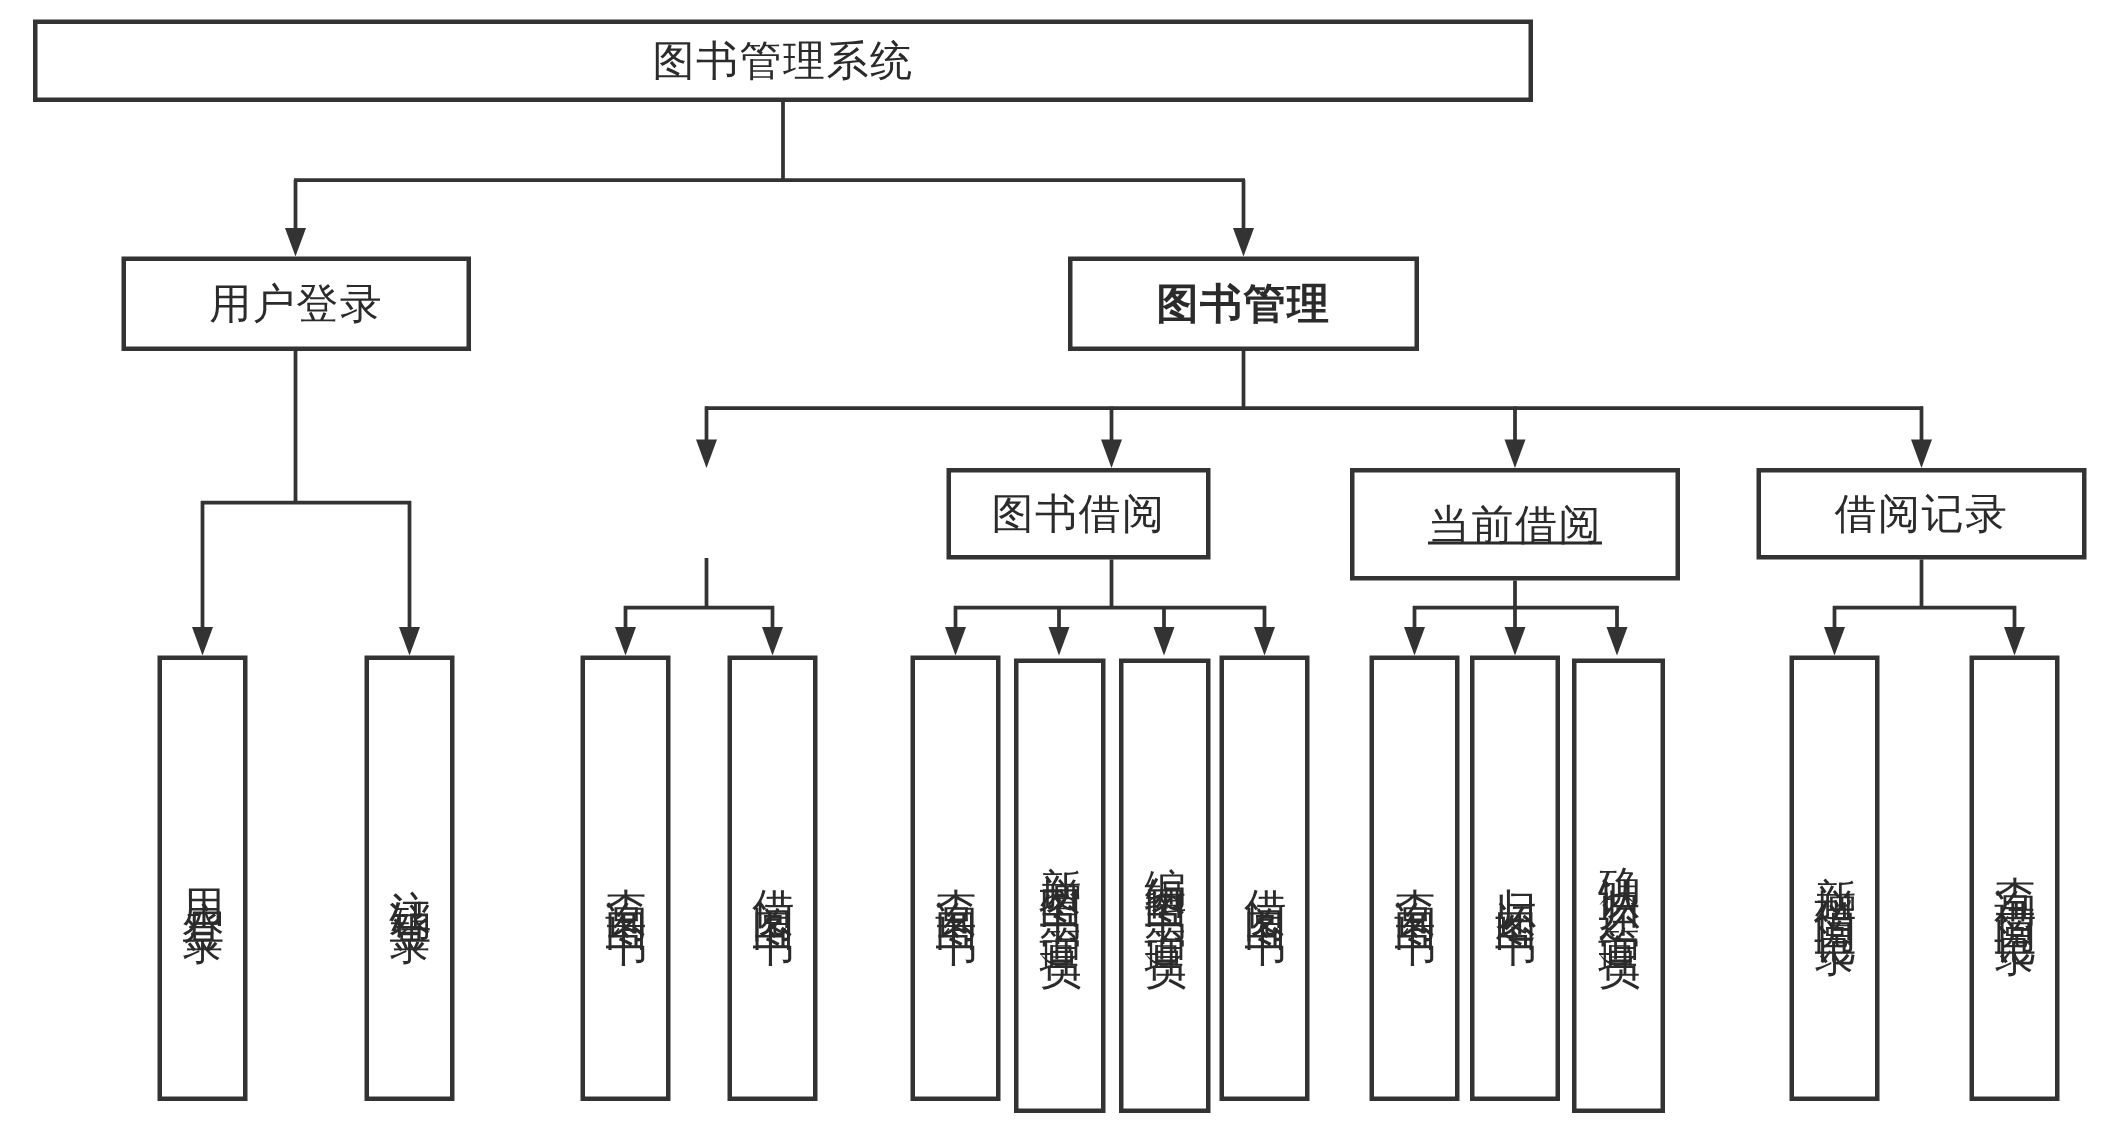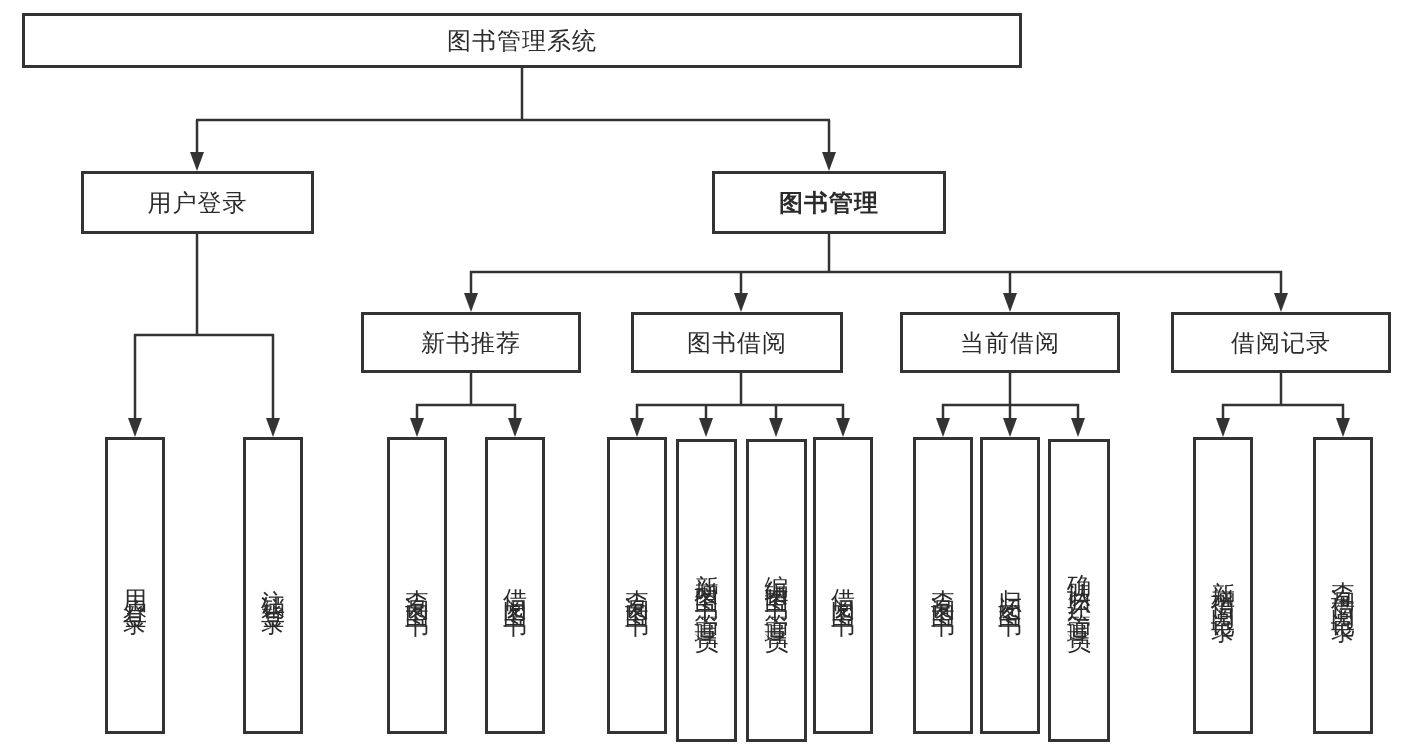--- a/index.html
+++ b/index.html
@@ -19,21 +19,21 @@
     color:var(--text);
   }
   .connectors{position:absolute;left:0;top:0;z-index:1;}
   .node{
     position:absolute;
     box-sizing:border-box;
     background:var(--bg);
     border:3px solid var(--border);
     display:flex;align-items:center;justify-content:center;
     z-index:2;
-    font-size:24px;
+    font-size:28px;
     letter-spacing:1px;
     white-space:nowrap;
   }
   .vnode{
     writing-mode:vertical-rl;
     letter-spacing:8px;
     white-space:normal;
     text-align:center;
     line-height:1;
   }
@@ -116,23 +116,22 @@
       <polygon points="1216,418 1230,418 1223,437"></polygon>
       <polygon points="1336,418 1350,418 1343,437"></polygon>
     </g>
   </svg>
 
   <div class="node" style="left:22px;top:13px;width:1000px;height:55px;">图书管理系统</div>
 
   <div class="node" style="left:81px;top:171px;width:233px;height:63px;">用户登录</div>
   <div class="node" style="left:712px;top:171px;width:234px;height:63px;font-weight:bold;">图书管理</div>
 
-  <div class="node" style="left:361px;top:312px;width:220px;height:61px;">新书推荐</div>
-  <div class="node" style="left:631px;top:312px;width:212px;height:61px;">图书借阅</div>
-  <div class="node" style="left:900px;top:312px;width:220px;height:61px;">当前借阅</div>
+  <div class="node" style="left:631px;top:312px;width:176px;height:61px;">图书借阅</div>
+  <div class="node" style="left:900px;top:312px;width:220px;height:75px;text-decoration:underline;">当前借阅</div>
   <div class="node" style="left:1171px;top:312px;width:220px;height:61px;">借阅记录</div>
 
   <div class="node vnode" style="left:105px;top:437px;width:60px;height:297px;">用户登录</div>
   <div class="node vnode" style="left:243px;top:437px;width:60px;height:297px;">注销登录</div>
 
   <div class="node vnode" style="left:387px;top:437px;width:60px;height:297px;">查询图书</div>
   <div class="node vnode" style="left:485px;top:437px;width:60px;height:297px;">借阅图书</div>
 
   <div class="node vnode" style="left:607px;top:437px;width:60px;height:297px;">查询图书</div>
   <div class="node vnode" style="left:676px;top:439px;width:61px;height:303px;">新增图书（管理员）</div>

